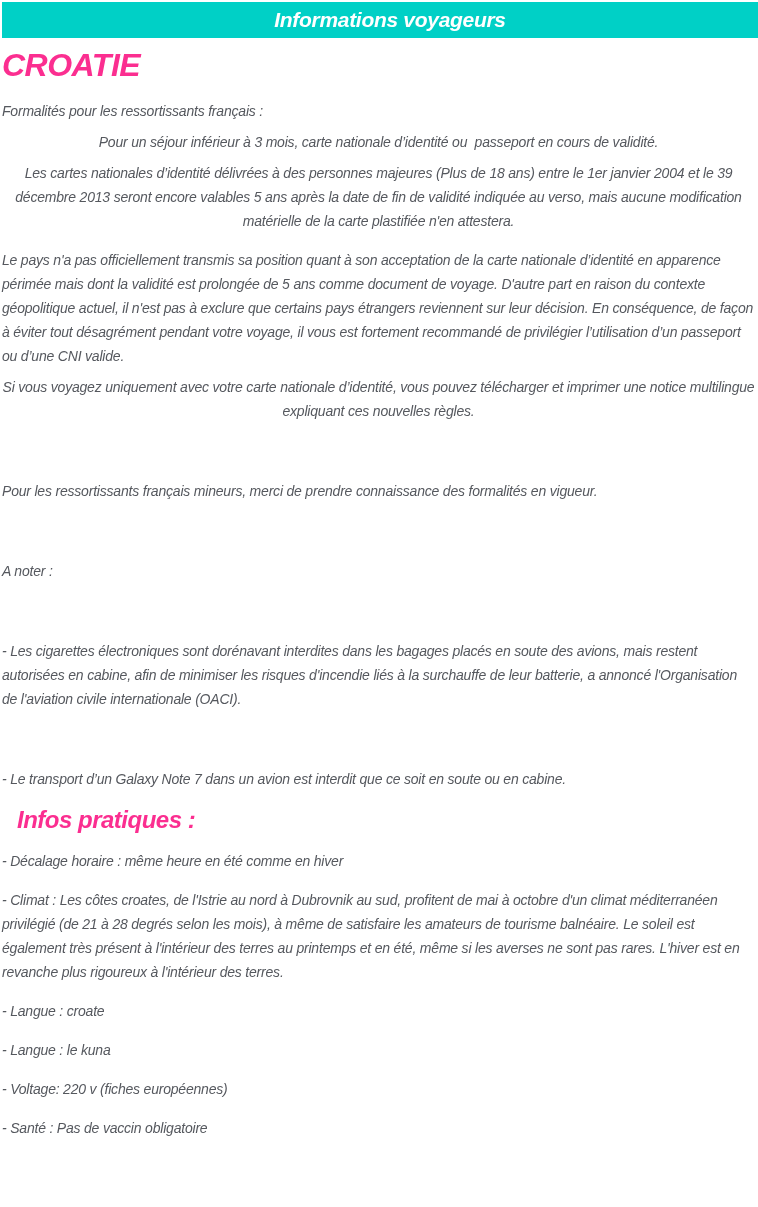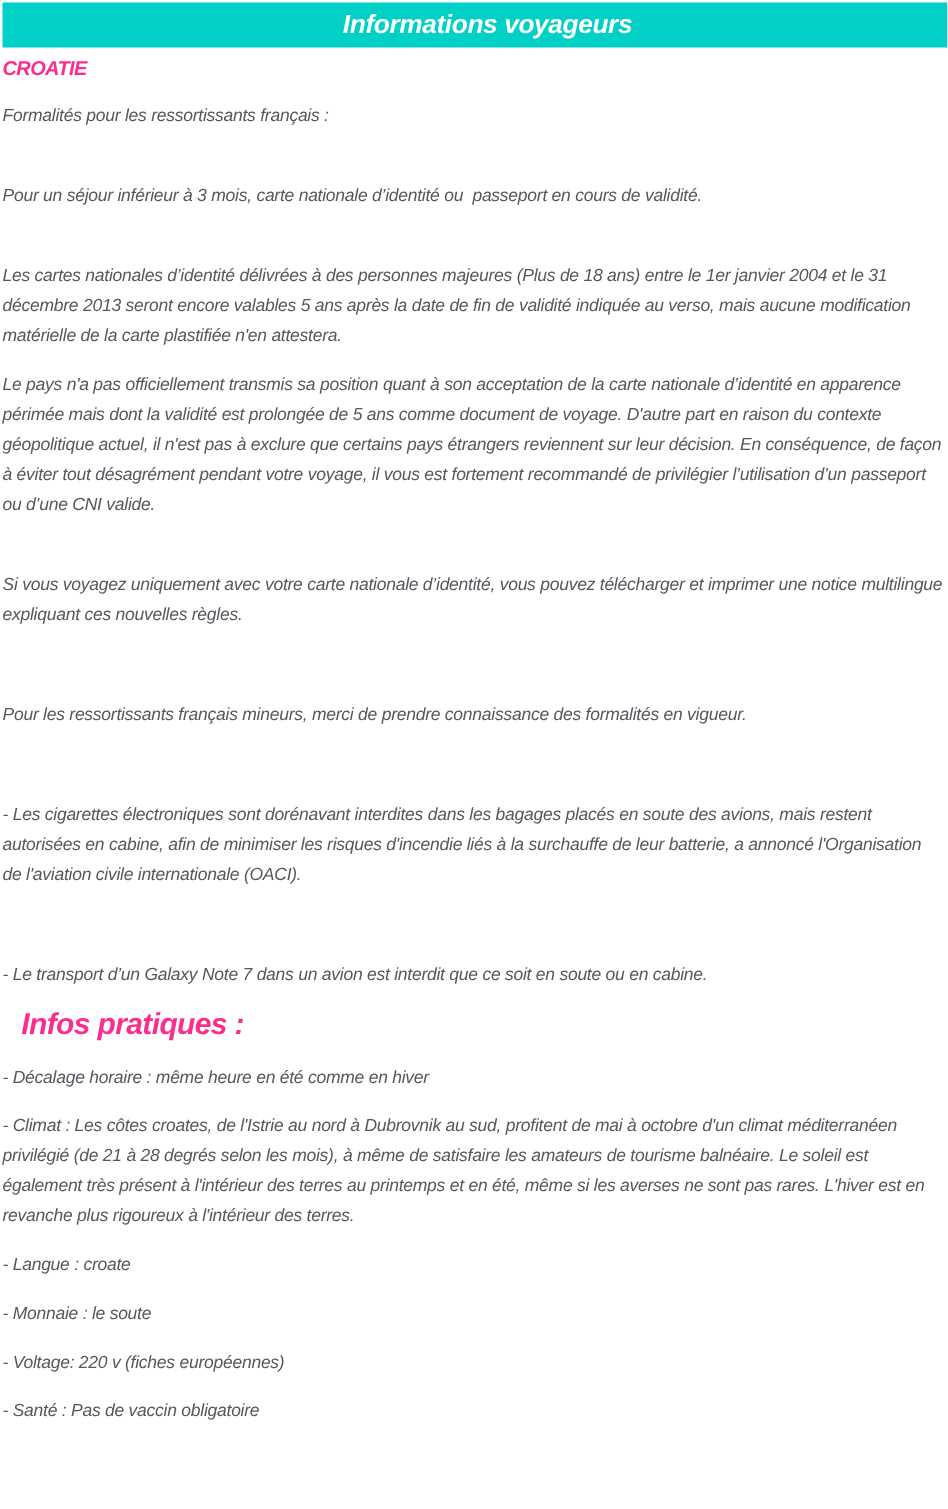--- a/index.html
+++ b/index.html
@@ -36,21 +36,21 @@
     font-weight:bold;
     font-style:italic;
     letter-spacing:-0.3px;
   }
   .content{
     padding:0 3px 20px 2px;
   }
   .country-heading{
     margin:9px 0 12px 0;
     color:var(--heading-pink);
-    font-size:16px;
+    font-size:32px;
     font-weight:bold;
     font-style:italic;
     letter-spacing:-0.5px;
   }
   .infos-heading{
     margin:15px 0 13px 15px;
     color:var(--heading-pink);
     font-size:24px;
     font-weight:bold;
     font-style:italic;
@@ -58,48 +58,49 @@
   }
   .b{
     color:var(--body-text);
     font-size:14px;
     font-style:italic;
     line-height:24px;
     letter-spacing:-0.2px;
     white-space:pre-wrap;
   }
   .m0{margin-top:15px;}
-  .m24{margin-top:40px;}
+  .m24{margin-top:7px;text-align:center;}
   .m56{margin-top:56px;}
 </style>
 </head>
 <body>
 
 <div class="page">
 
   <header class="banner">
     <h1>Informations voyageurs</h1>
   </header>
 
   <main class="content">
 
     <h2 class="country-heading">CROATIE</h2>
 
     <p class="b m0">Formalités pour les ressortissants français :</p>
     <p class="b m24">Pour un séjour inférieur à 3 mois, carte nationale d’identité ou  passeport en cours de validité.</p>
-    <p class="b m24">Les cartes nationales d’identité délivrées à des personnes majeures (Plus de 18 ans) entre le 1er janvier 2004 et le 31 décembre 2013 seront encore valables 5 ans après la date de fin de validité indiquée au verso, mais aucune modification matérielle de la carte plastifiée n'en attestera.</p>
+    <p class="b m24">Les cartes nationales d’identité délivrées à des personnes majeures (Plus de 18 ans) entre le 1er janvier 2004 et le 39 décembre 2013 seront encore valables 5 ans après la date de fin de validité indiquée au verso, mais aucune modification matérielle de la carte plastifiée n'en attestera.</p>
     <p class="b m0">Le pays n'a pas officiellement transmis sa position quant à son acceptation de la carte nationale d’identité en apparence périmée mais dont la validité est prolongée de 5 ans comme document de voyage. D'autre part en raison du contexte géopolitique actuel, il n'est pas à exclure que certains pays étrangers reviennent sur leur décision. En conséquence, de façon à éviter tout désagrément pendant votre voyage, il vous est fortement recommandé de privilégier l’utilisation d’un passeport ou d’une CNI valide.</p>
     <p class="b m24">Si vous voyagez uniquement avec votre carte nationale d’identité, vous pouvez télécharger et imprimer une notice multilingue expliquant ces nouvelles règles.</p>
     <p class="b m56">Pour les ressortissants français mineurs, merci de prendre connaissance des formalités en vigueur.</p>
+    <p class="b m56">A noter :</p>
     <p class="b m56">- Les cigarettes électroniques sont dorénavant interdites dans les bagages placés en soute des avions, mais restent autorisées en cabine, afin de minimiser les risques d'incendie liés à la surchauffe de leur batterie, a annoncé l'Organisation de l'aviation civile internationale (OACI).</p>
     <p class="b m56">- Le transport d’un Galaxy Note 7 dans un avion est interdit que ce soit en soute ou en cabine.</p>
 
     <h2 class="infos-heading">Infos pratiques :</h2>
 
     <p class="b m0">- Décalage horaire : même heure en été comme en hiver</p>
     <p class="b m0">- Climat : Les côtes croates, de l'Istrie au nord à Dubrovnik au sud, profitent de mai à octobre d'un climat méditerranéen privilégié (de 21 à 28 degrés selon les mois), à même de satisfaire les amateurs de tourisme balnéaire. Le soleil est également très présent à l'intérieur des terres au printemps et en été, même si les averses ne sont pas rares. L'hiver est en revanche plus rigoureux à l'intérieur des terres.</p>
     <p class="b m0">- Langue : croate</p>
-    <p class="b m0">- Monnaie : le soute</p>
+    <p class="b m0">- Langue : le kuna</p>
     <p class="b m0">- Voltage: 220 v (fiches européennes)</p>
     <p class="b m0">- Santé : Pas de vaccin obligatoire</p>
 
   </main>
 </div>
 
 </body></html>

